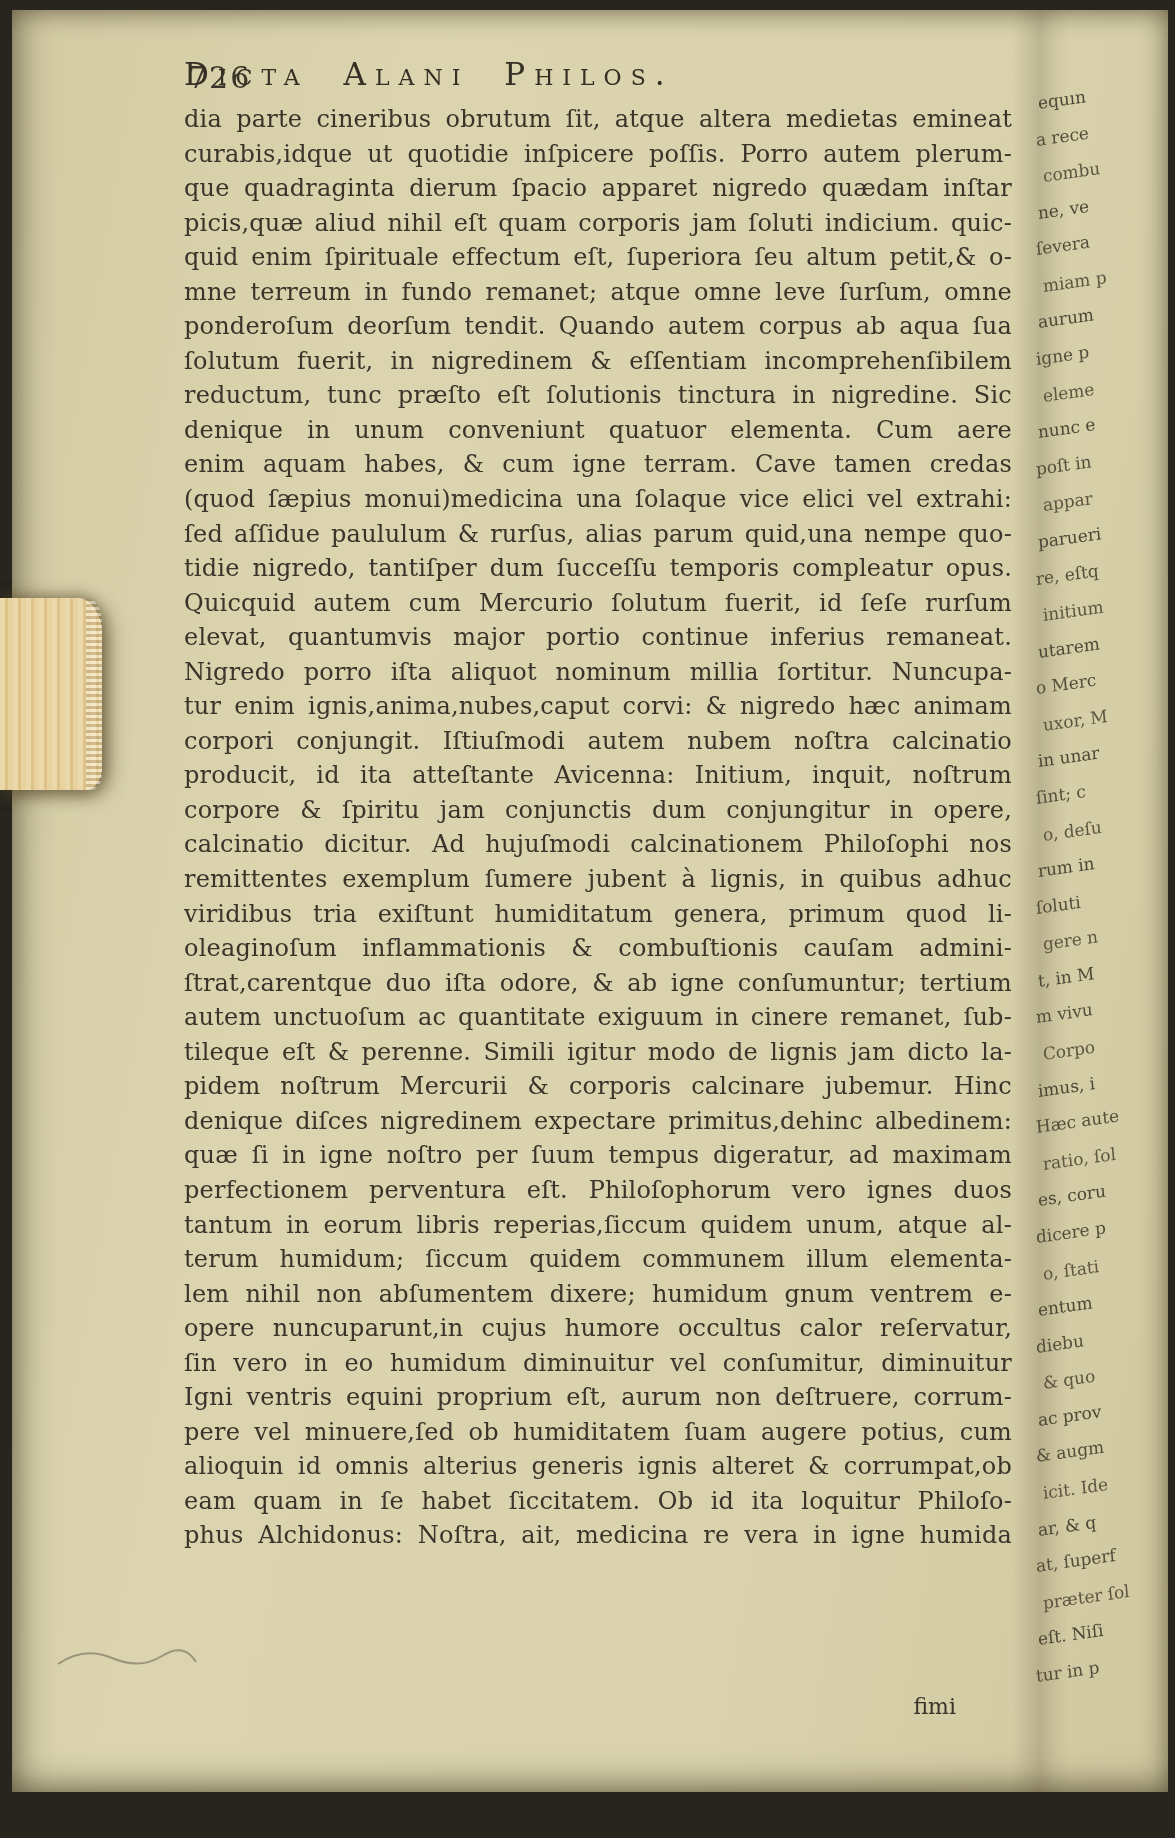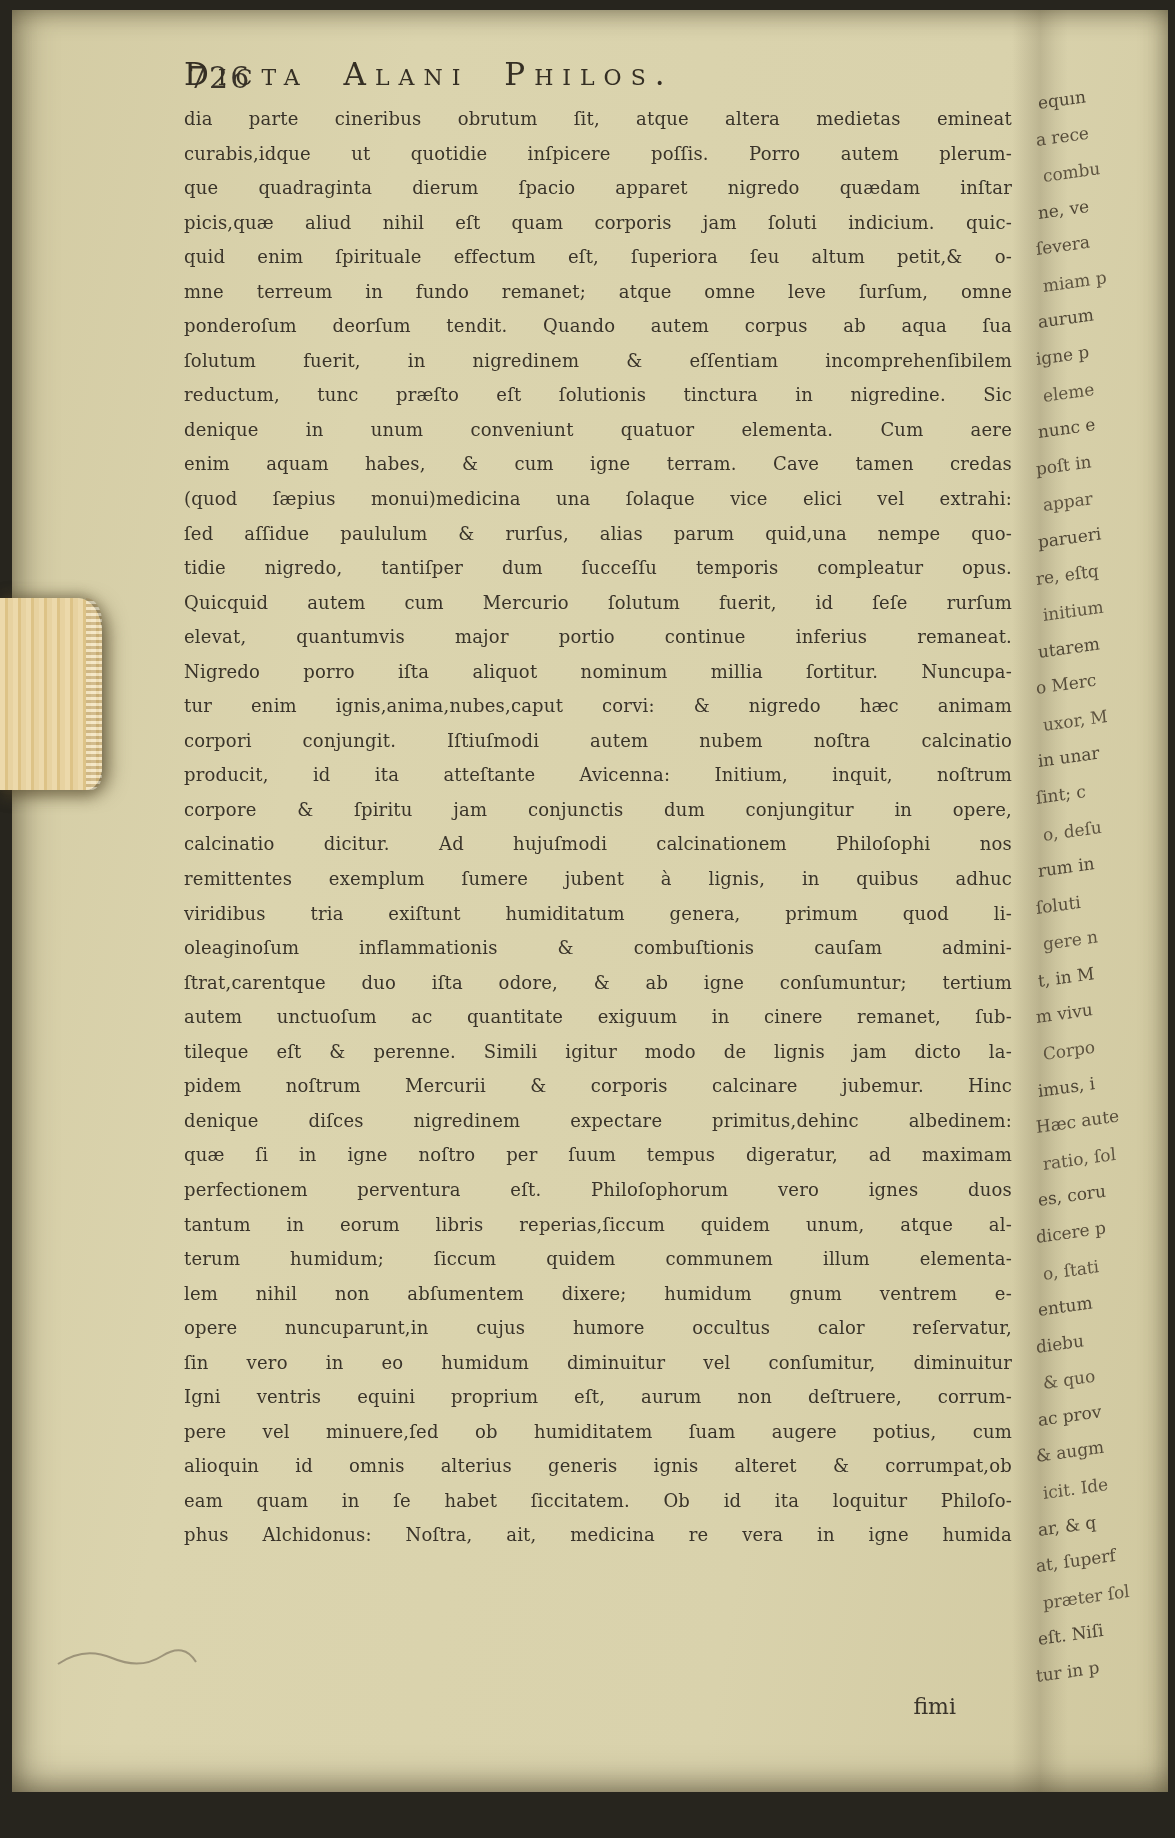--- a/index.html
+++ b/index.html
@@ -28,21 +28,21 @@
   }
   .title{
     position:absolute;left:172px;top:46px;width:828px;text-align:left;
     font-size:31px;font-variant:small-caps;letter-spacing:9px;word-spacing:16px;
     color:#352f24;
   }
   .textblock{
     position:absolute;left:172px;top:92px;width:828px;color:#3a342a;
   }
   .line{
-    font-size:18px;line-height:34.55px;height:34.55px;
+    font-size:24px;line-height:34.55px;height:34.55px;
     text-align:justify;text-align-last:justify;
     letter-spacing:.2px;
   }
   .catchword{
     position:absolute;left:172px;top:1684px;width:772px;text-align:right;
     font-size:22px;color:#3a342a;
   }
   .frags{
     position:absolute;left:1024px;top:84px;width:150px;height:1592px;
     display:flex;flex-direction:column;justify-content:space-between;

